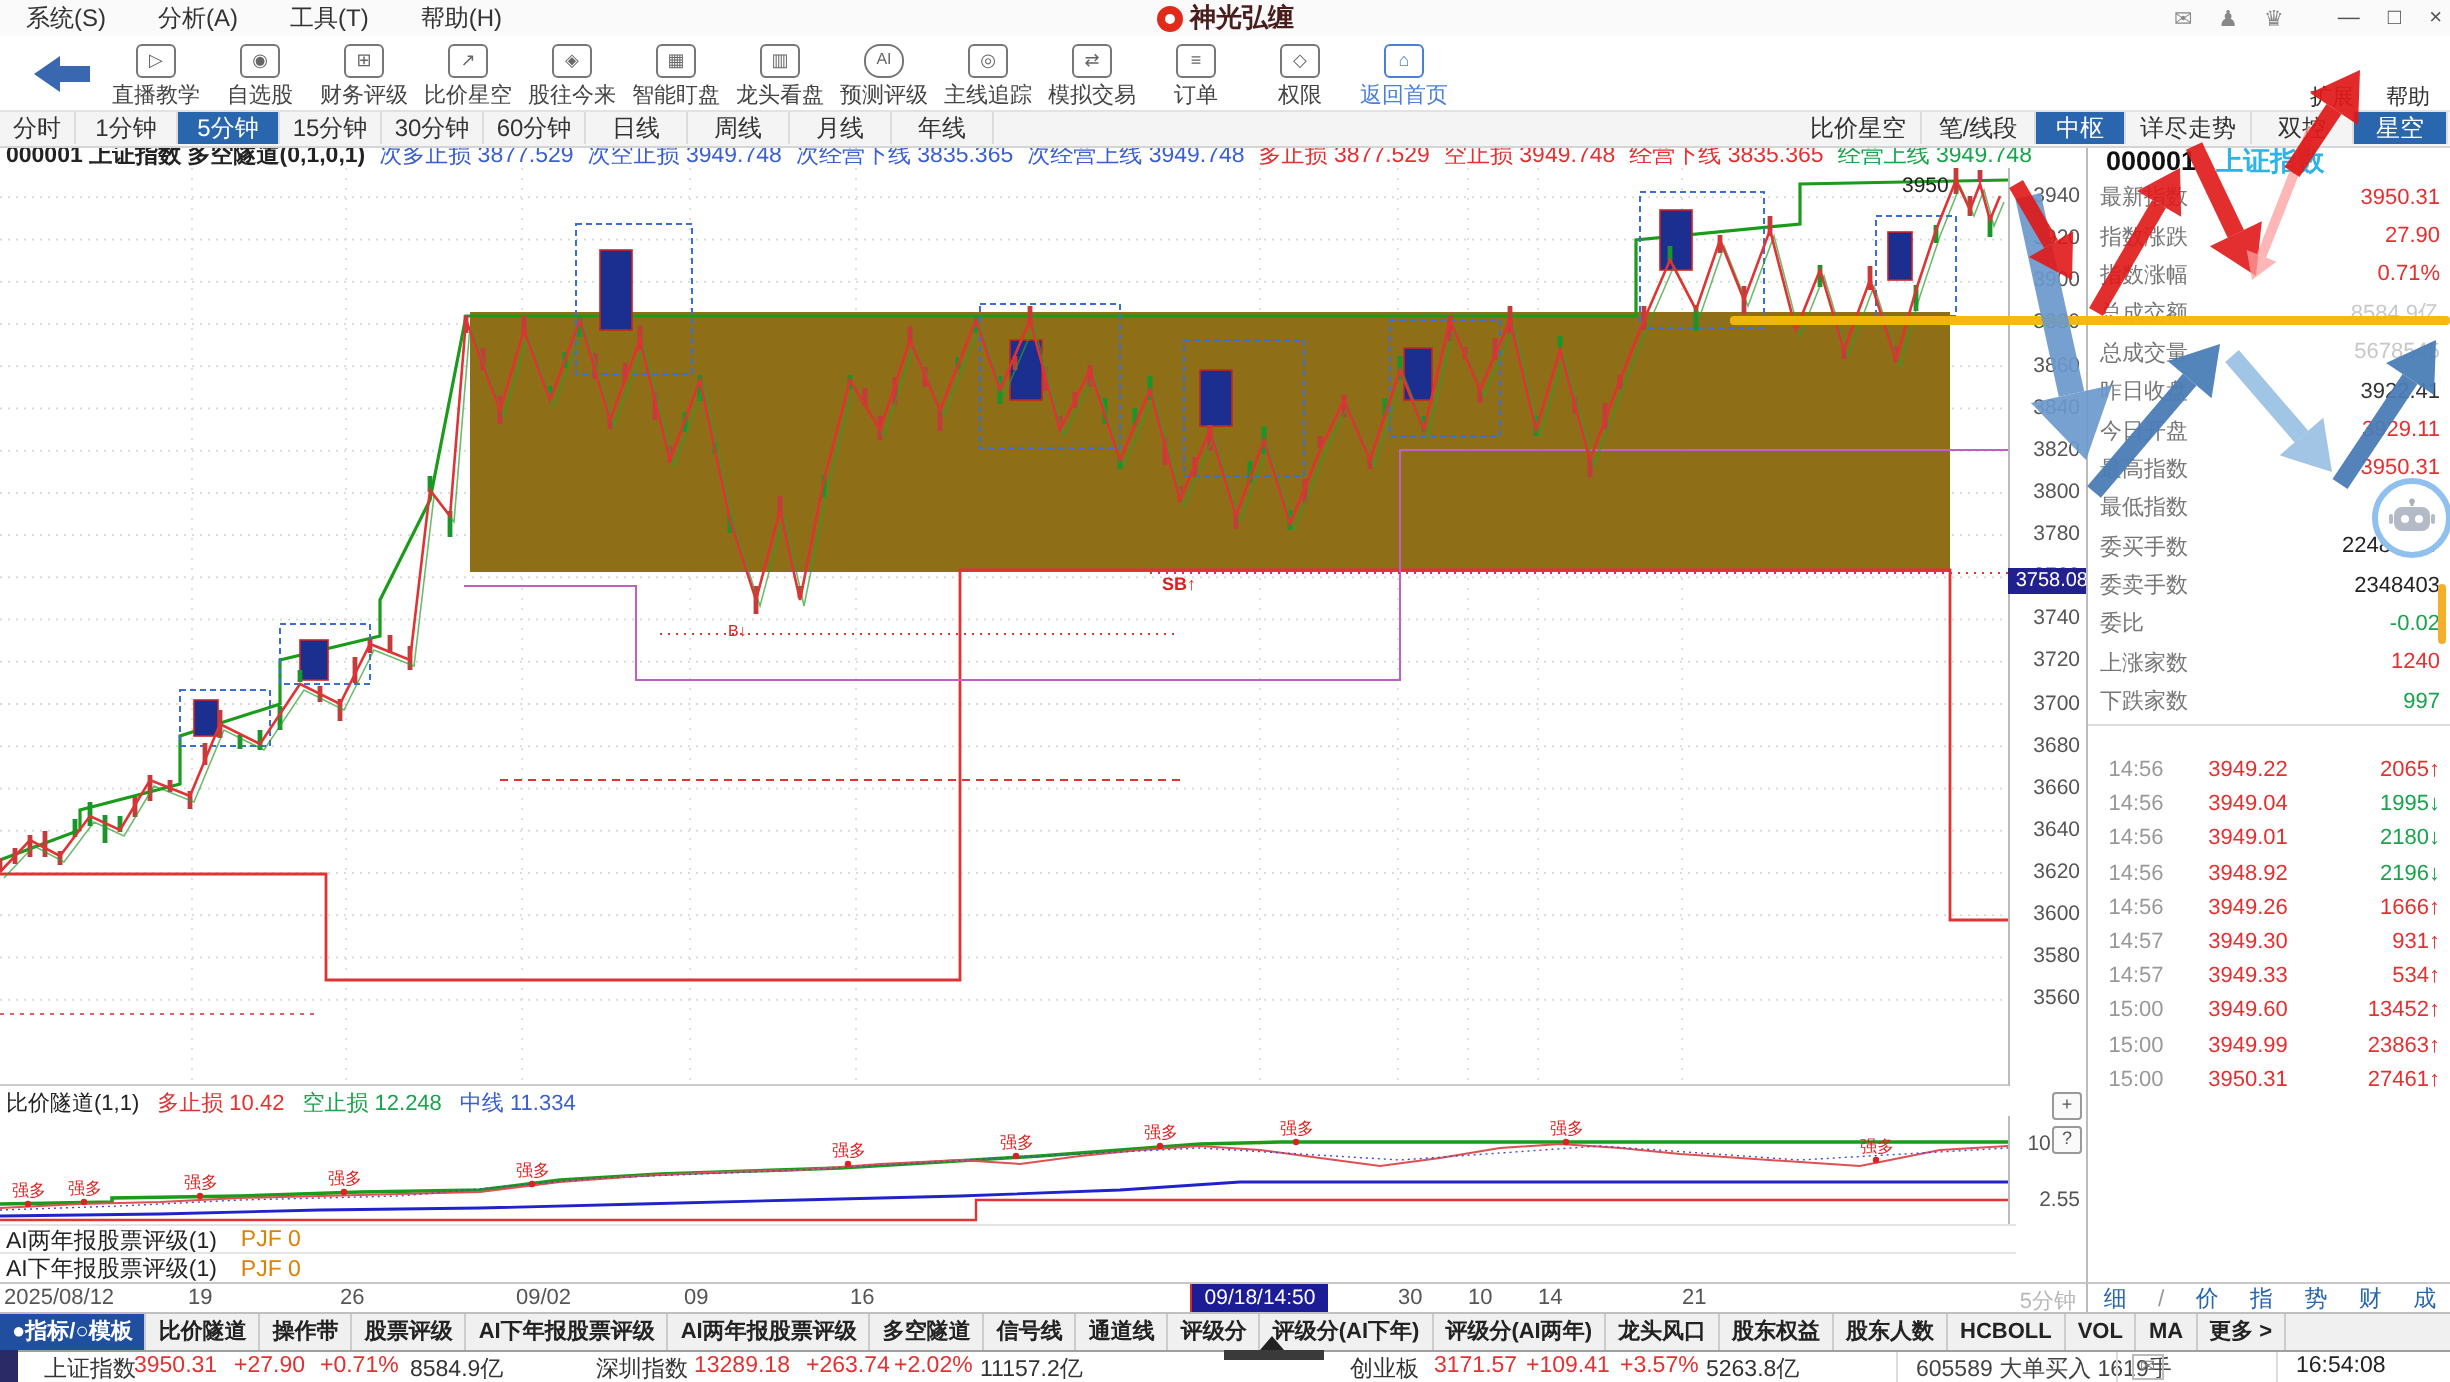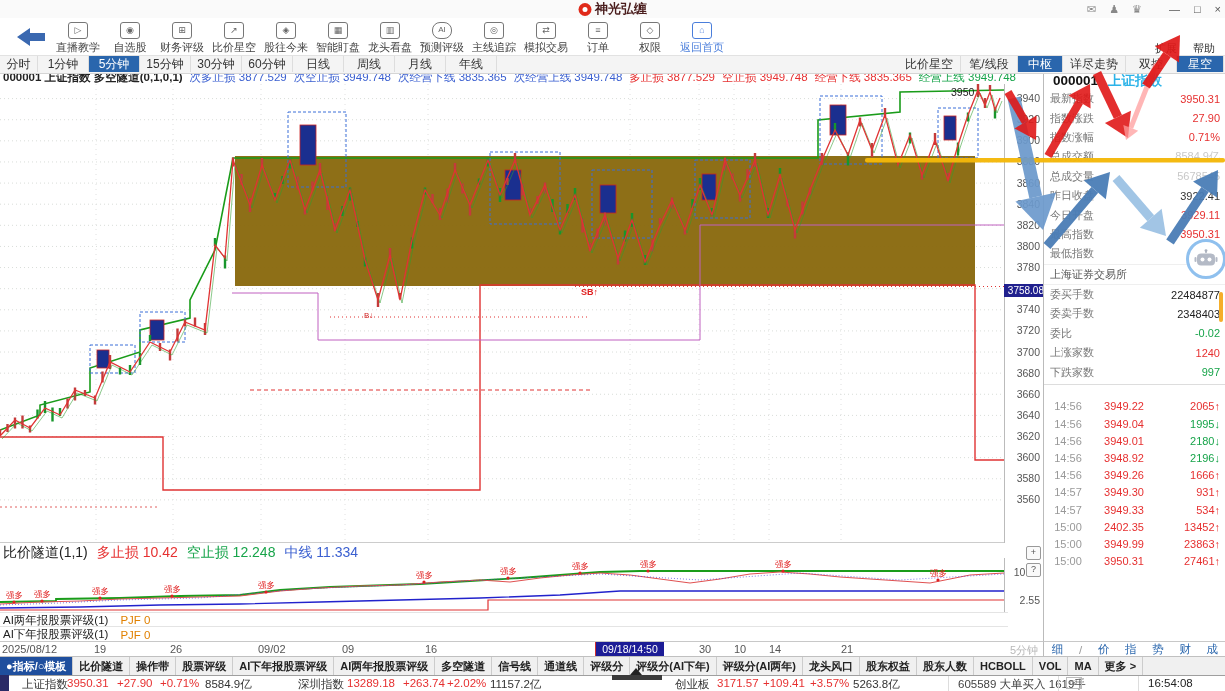--- a/index.html
+++ b/index.html
@@ -33,21 +33,21 @@
   .ptab.active{background:#2a66ad;color:#fff;}
 
   .inforow{position:absolute;left:0;top:71px;width:1043px;height:13px;display:flex;gap:7px;
        padding-left:3px;white-space:nowrap;font-size:11.5px;align-items:center;}
   .inforow b{font-weight:bold;color:#222;}
 
   .chartarea{position:absolute;left:0;top:84px;width:1043px;height:557px;}
   .ytick{position:absolute;left:1005px;width:35px;text-align:right;font-size:10.5px;color:#555;line-height:13px;}
   .ycross{position:absolute;left:1004px;width:40px;height:13px;background:#20208e;color:#fff;
        font-size:10px;text-align:right;line-height:13px;}
-  .subheader{position:absolute;left:3px;top:460px;height:13px;display:flex;gap:9px;font-size:14px;white-space:nowrap;}
+  .subheader{position:absolute;left:3px;top:460px;height:13px;display:flex;gap:9px;font-size:11px;white-space:nowrap;}
   .aipane{position:absolute;left:0;width:1005px;height:14px;border-top:1px solid #e4e4e4;
        display:flex;gap:12px;padding-left:3px;font-size:11.5px;align-items:center;}
   .subtool{position:absolute;left:1026px;width:13px;height:12px;border:1px solid #999;border-radius:2px;
        background:#fafafa;color:#555;font-size:9px;line-height:11px;text-align:center;}
 
   .dateaxis{position:absolute;left:0;top:641px;width:1043px;height:15px;border-top:1px solid #c8c8c8;background:#fff;
        font-size:11px;color:#555;z-index:5;}
   .dateitem{position:absolute;top:1px;}
   .datehl{position:absolute;top:0;height:15px;background:#1c1c96;color:#fff;text-align:center;line-height:15px;
        font-size:10.5px;border-left:1px solid #d03030;}
@@ -93,20 +93,21 @@
   .scrollthumb .tri{position:absolute;left:18px;top:0;width:0;height:0;border-left:6px solid transparent;
        border-right:6px solid transparent;border-bottom:7px solid #222;}
   .scrollthumb .bar{position:absolute;left:0;top:7px;width:50px;height:5px;background:#3a3a3a;}
   #overlay{position:absolute;left:0;top:0;z-index:50;pointer-events:none;}
   svg{display:block;}
 </style>
 </head>
 <body>
 
 <div class="menubar">
+  <span id="menu-items"><span class="menu-item">系统(S)</span><span class="menu-item">分析(A)</span><span class="menu-item">工具(T)</span><span class="menu-item">帮助(H)</span></span>
   <div class="title-wrap">
     <span class="logo-dot"></span>
     <span>神光弘缠</span>
   </div>
   <div class="tray">
     <span id="tray-icons" style="display: flex; gap: 13px;">
         <span>✉</span>
         <span>♟</span>
         <span>♛</span>
       </span>
@@ -587,21 +588,20 @@
       </div>
       <div class="rp-row">
         <span class="lbl">最高指数</span>
         <span class="val-red">3950.31</span>
       </div>
       <div class="rp-row">
         <span class="lbl">最低指数</span>
         <span class="val-red"></span>
       </div>
     </div>
-  <div class="rp-exchange">上海证券交易所</div>
   <div id="rp-rows2">
       <div class="rp-row">
         <span class="lbl">委买手数</span>
         <span class="val-black">22484877</span>
       </div>
       <div class="rp-row">
         <span class="lbl">委卖手数</span>
         <span class="val-black">2348403</span>
       </div>
       <div class="rp-row">
@@ -648,21 +648,21 @@
         <span class="tick-price val-red">3949.30</span>
         <span class="tick-vol val-red">931↑</span>
       </div>
       <div class="tick-row">
         <span class="tick-time">14:57</span>
         <span class="tick-price val-red">3949.33</span>
         <span class="tick-vol val-red">534↑</span>
       </div>
       <div class="tick-row">
         <span class="tick-time">15:00</span>
-        <span class="tick-price val-red">2402.35</span>
+        <span class="tick-price val-red">3949.60</span>
         <span class="tick-vol val-red">13452↑</span>
       </div>
       <div class="tick-row">
         <span class="tick-time">15:00</span>
         <span class="tick-price val-red">3949.99</span>
         <span class="tick-vol val-red">23863↑</span>
       </div>
       <div class="tick-row">
         <span class="tick-time">15:00</span>
         <span class="tick-price val-red">3950.31</span>

